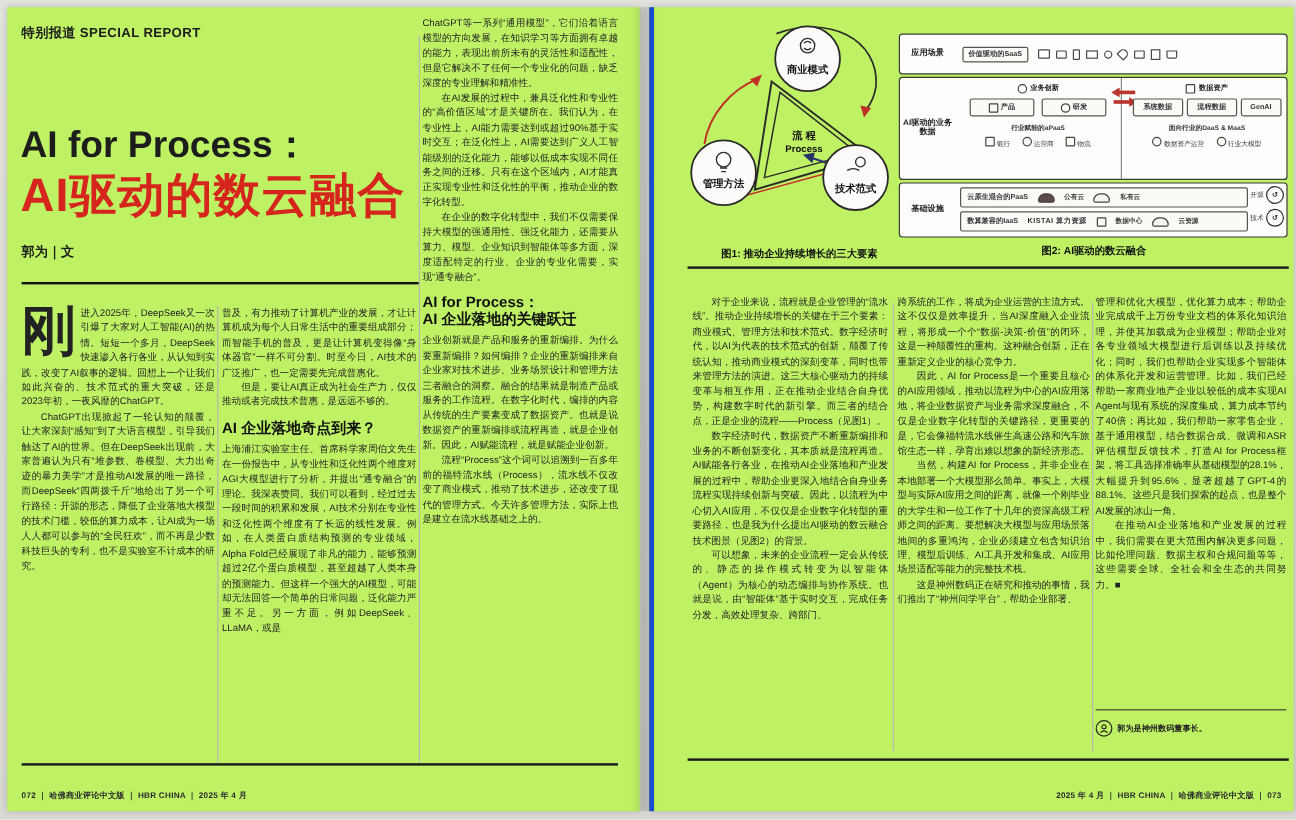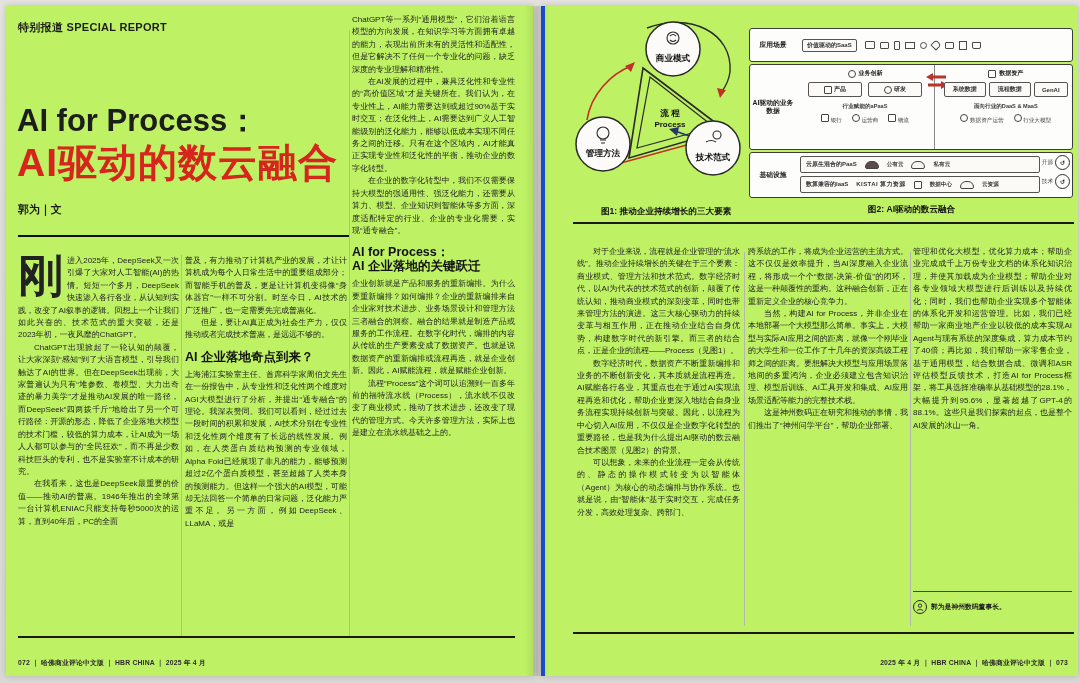--- a/index.html
+++ b/index.html
@@ -88,21 +88,20 @@
   <div class="page page-left">
     <div class="kicker">特别报道 SPECIAL REPORT</div>
     <div class="title-black">AI for Process：</div>
     <div class="title-red">AI驱动的数云融合</div>
     <div class="byline">郭为｜文</div>
     <div class="title-rule"></div>
 
     <div class="col col-l1">
       <p><span class="dropcap">刚</span><span>进入2025年，DeepSeek又一次引爆了大家对人工智能(AI)的热情。短短一个多月，DeepSeek快速渗入各行各业，从认知到实践，改变了AI叙事的逻辑。回想上一个让我们如此兴奋的、技术范式的重大突破，还是2023年初，一夜风靡的ChatGPT。</span></p>
       <p class="ind">ChatGPT出现掀起了一轮认知的颠覆，让大家深刻“感知”到了大语言模型，引导我们触达了AI的世界。但在DeepSeek出现前，大家普遍认为只有“堆参数、卷模型、大力出奇迹的暴力美学”才是推动AI发展的唯一路径，而DeepSeek“四两拨千斤”地给出了另一个可行路径：开源的形态，降低了企业落地大模型的技术门槛，较低的算力成本，让AI成为一场人人都可以参与的“全民狂欢”，而不再是少数科技巨头的专利，也不是实验室不计成本的研究。</p>
-      <p class="ind">在我看来，这也是DeepSeek最重要的价值——推动AI的普惠。1946年推出的全球第一台计算机ENIAC只能支持每秒5000次的运算，直到40年后，PC的全面</p>
     </div>
 
     <div class="col col-l2">
       <p>普及，有力推动了计算机产业的发展，才让计算机成为每个人日常生活中的重要组成部分；而智能手机的普及，更是让计算机变得像“身体器官”一样不可分割。时至今日，AI技术的广泛推广，也一定需要先完成普惠化。</p>
       <p class="ind">但是，要让AI真正成为社会生产力，仅仅推动或者完成技术普惠，是远远不够的。</p>
       <div class="inhead">AI 企业落地奇点到来？</div>
       <p>上海浦江实验室主任、首席科学家周伯文先生在一份报告中，从专业性和泛化性两个维度对AGI大模型进行了分析，并提出“通专融合”的理论。我深表赞同。我们可以看到，经过过去一段时间的积累和发展，AI技术分别在专业性和泛化性两个维度有了长远的线性发展。例如，在人类蛋白质结构预测的专业领域，Alpha Fold已经展现了非凡的能力，能够预测超过2亿个蛋白质模型，甚至超越了人类本身的预测能力。但这样一个强大的AI模型，可能却无法回答一个简单的日常问题，泛化能力严重不足。另一方面，例如DeepSeek、LLaMA，或是</p>
     </div>
 
     <div class="col col-l3">
@@ -269,30 +268,32 @@
           </div>
         </div>
       </div>
       <div class="figcap">图2: AI驱动的数云融合</div>
     </div>
 
     <div class="rp-figrule"></div>
 
     <div class="col col-r1">
       <p class="ind">对于企业来说，流程就是企业管理的“流水线”。推动企业持续增长的关键在于三个要素：商业模式、管理方法和技术范式。数字经济时代，以AI为代表的技术范式的创新，颠覆了传统认知，推动商业模式的深刻变革，同时也带来管理方法的演进。这三大核心驱动力的持续变革与相互作用，正在推动企业结合自身优势，构建数字时代的新引擎。而三者的结合点，正是企业的流程——Process（见图1）。</p>
-      <p class="ind">数字经济时代，数据资产不断重新编排和业务的不断创新变化，其本质就是流程再造。AI赋能各行各业，其重点也在于通过AI实现流程再造和优化，帮助企业更深入地结合自身业务流程实现持续创新与突破。因此，以流程为中心切入AI应用，不仅仅是企业数字化转型的重要路径，也是我为什么提出AI驱动的数云融合技术图景（见图2）的背景。</p>
+      <p class="ind">数字经济时代，数据资产不断重新编排和业务的不断创新变化，其本质就是流程再造。AI赋能各行各业，在推动AI企业落地和产业发展的过程中，帮助企业更深入地结合自身业务流程实现持续创新与突破。因此，以流程为中心切入AI应用，不仅仅是企业数字化转型的重要路径，也是我为什么提出AI驱动的数云融合技术图景（见图2）的背景。</p>
       <p class="ind">可以想象，未来的企业流程一定会从传统的、静态的操作模式转变为以智能体（Agent）为核心的动态编排与协作系统。也就是说，由“智能体”基于实时交互，完成任务分发，高效处理复杂、跨部门、</p>
     </div>
     <div class="col col-r2">
       <p>跨系统的工作，将成为企业运营的主流方式。这不仅仅是效率提升，当AI深度融入企业流程，将形成一个个“数据-决策-价值”的闭环，这是一种颠覆性的重构。这种融合创新，正在重新定义企业的核心竞争力。</p>
+      <p class="ind">因此，AI for Process是一个重要且核心的AI应用领域，推动以流程为中心的AI应用落地，将企业数据资产与业务需求深度融合，不仅是企业数字化转型的关键路径，更重要的是，它会像福特流水线催生高速公路和汽车旅馆生态一样，孕育出难以想象的新经济形态。</p>
       <p class="ind">当然，构建AI for Process，并非企业在本地部署一个大模型那么简单。事实上，大模型与实际AI应用之间的距离，就像一个刚毕业的大学生和一位工作了十几年的资深高级工程师之间的距离。要想解决大模型与应用场景落地间的多重鸿沟，企业必须建立包含知识治理、模型后训练、AI工具开发和集成、AI应用场景适配等能力的完整技术栈。</p>
       <p class="ind">这是神州数码正在研究和推动的事情，我们推出了“神州问学平台”，帮助企业部署、</p>
     </div>
     <div class="col col-r3">
       <p>管理和优化大模型，优化算力成本；帮助企业完成成千上万份专业文档的体系化知识治理，并使其加载成为企业模型；帮助企业对各专业领域大模型进行后训练以及持续优化；同时，我们也帮助企业实现多个智能体的体系化开发和运营管理。比如，我们已经帮助一家商业地产企业以较低的成本实现AI Agent与现有系统的深度集成，算力成本节约了40倍；再比如，我们帮助一家零售企业，基于通用模型，结合数据合成、微调和ASR评估模型反馈技术，打造AI for Process框架，将工具选择准确率从基础模型的28.1%，大幅提升到95.6%，显著超越了GPT-4的88.1%。这些只是我们探索的起点，也是整个AI发展的冰山一角。</p>
+      <p class="ind">在推动AI企业落地和产业发展的过程中，我们需要在更大范围内解决更多问题，比如伦理问题、数据主权和合规问题等等，这些需要全球、全社会和全生态的共同努力。■</p>
     </div>
 
     <div class="vrule v-r12"></div>
     <div class="vrule v-r23"></div>
 
     <div class="bottom-rule bio-rule"></div>
     <div class="bio">
       <span class="bio-icon">
         <svg width="8" height="8" viewBox="0 0 8 8">
             <circle cx="4" cy="2.6" r="1.7" fill="none" stroke="#222" stroke-width="0.9"></circle>

